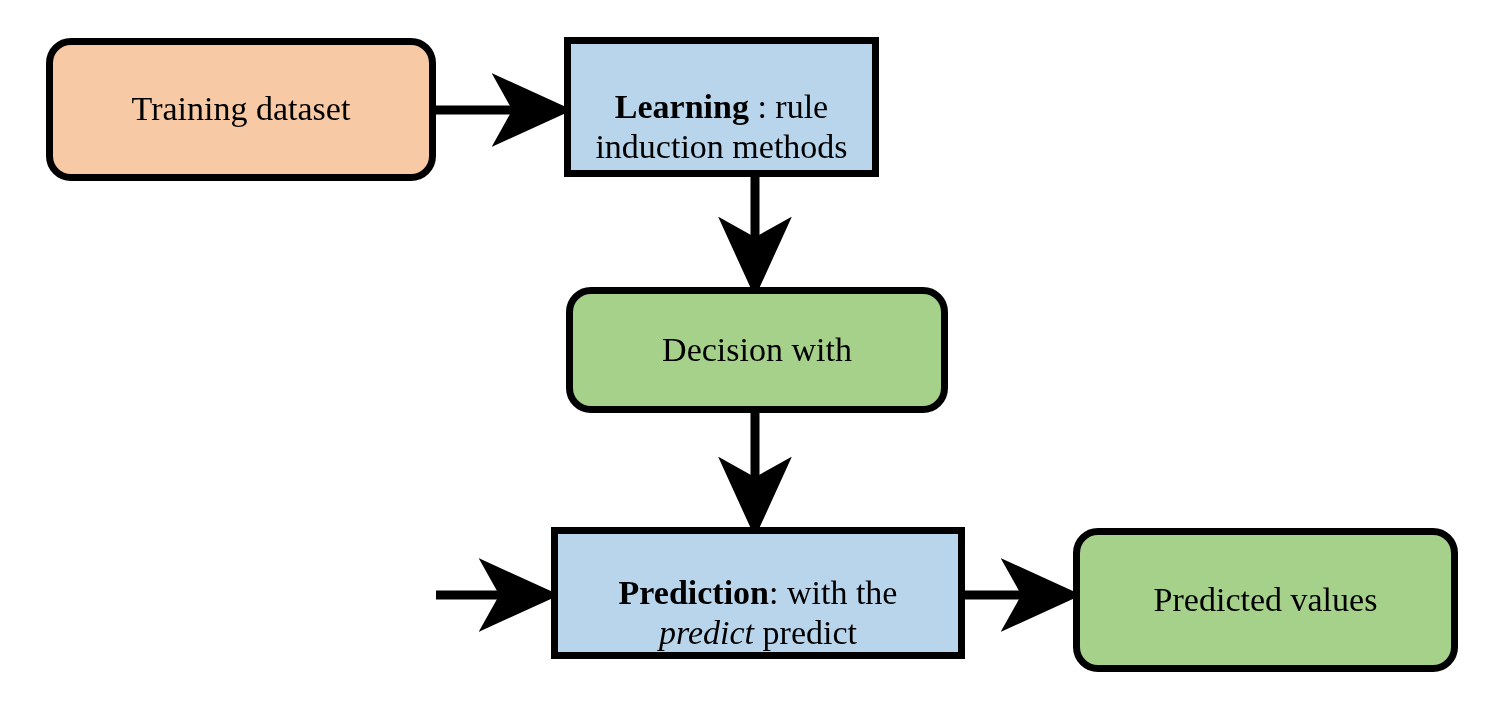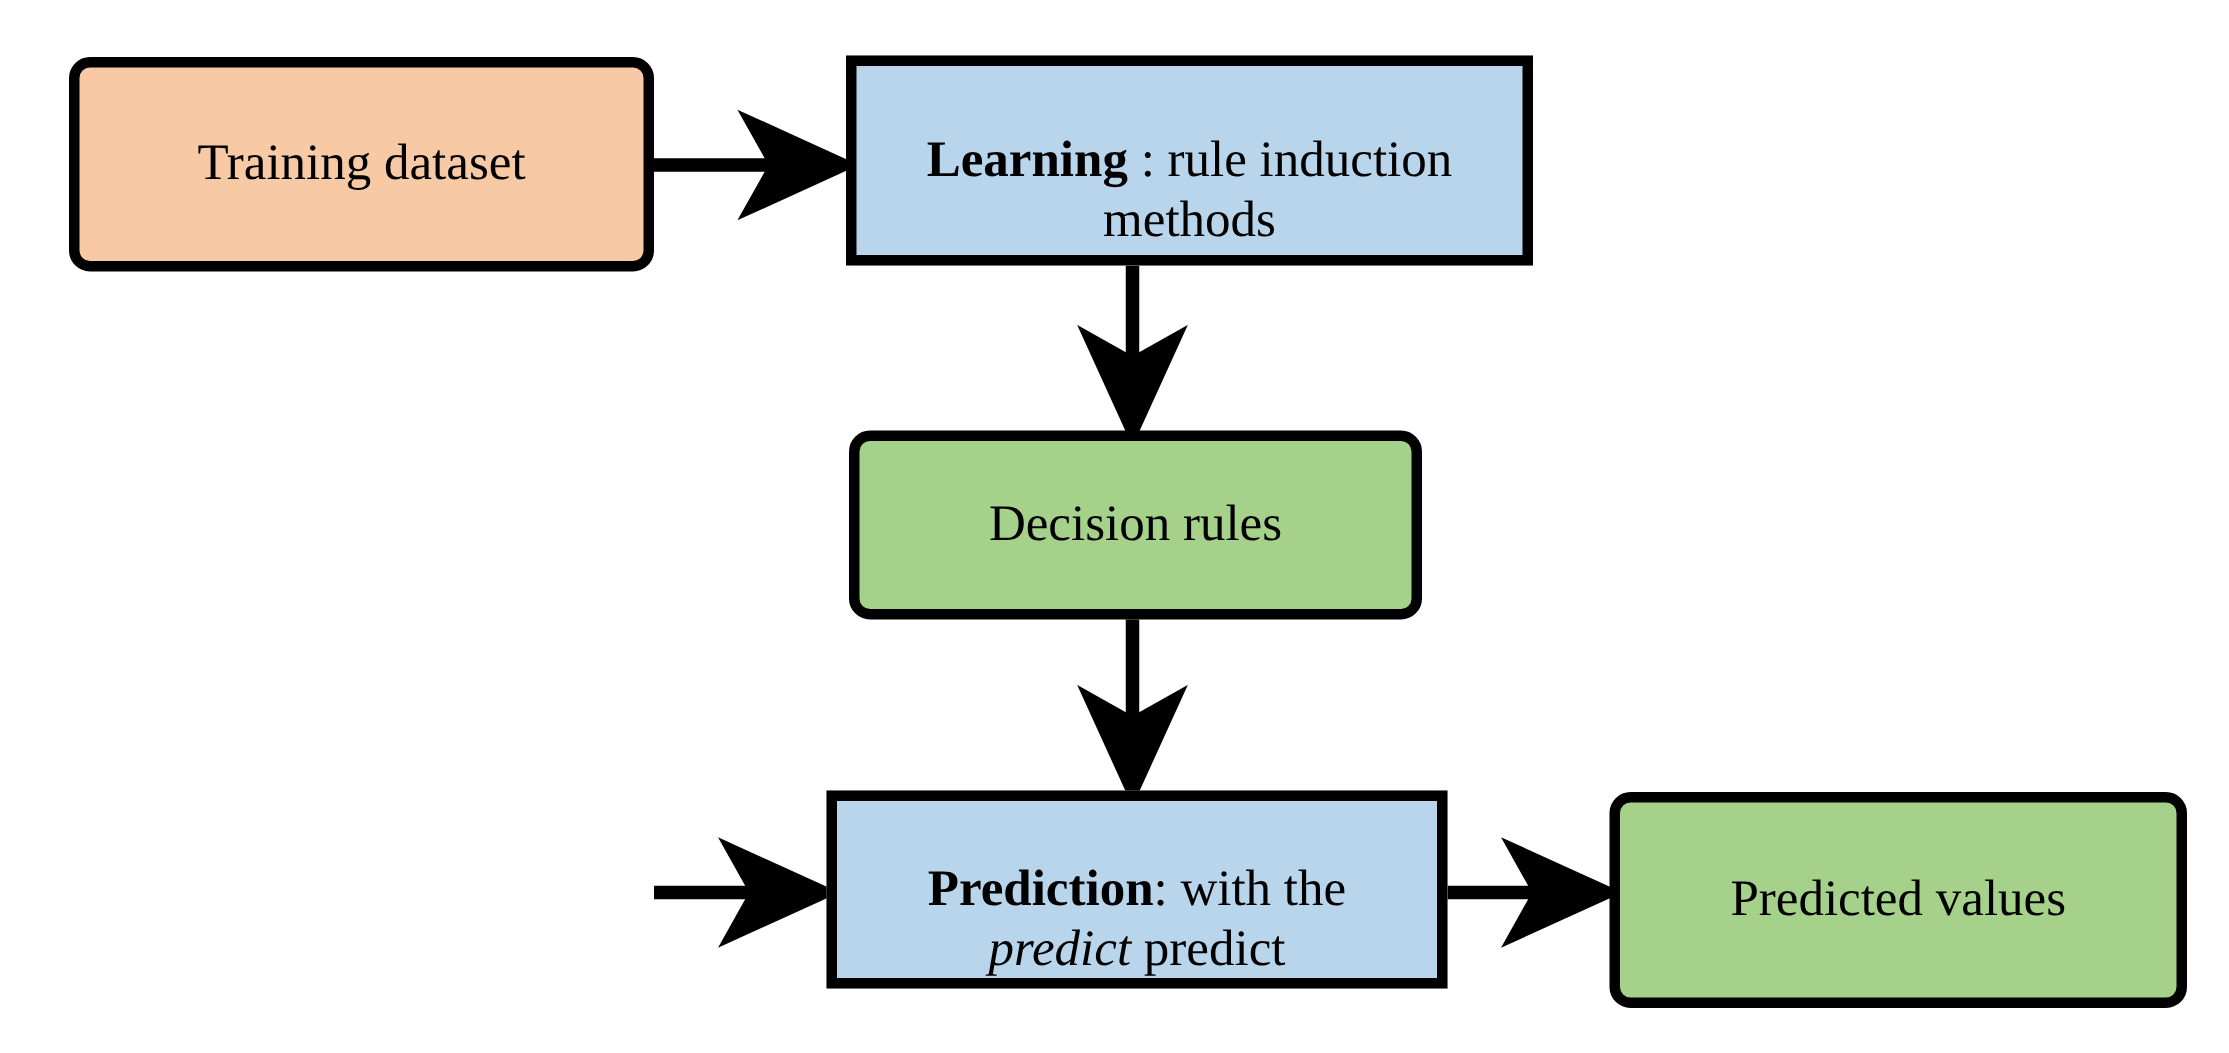--- a/index.html
+++ b/index.html
@@ -35,35 +35,35 @@
     border: 7px solid #000000;
     line-height: 1.20;
     z-index: 2;
   }
   .node-label {
     display: block;
     padding: 0 10px;
     white-space: pre-line;
   }
   .rounded {
-    border-radius: 14px;
+    border-radius: 25px;
   }
   .rect {
     border-radius: 0;
   }
   .bold { font-weight: bold; }
   .italic { font-style: italic; margin-top: 12px; }
 
   
   #node-training {
     left: 46px; top: 38px; width: 390px; height: 143px;
     font-size: 34px;
   }
   #node-learning {
-    left: 564px; top: 37px; width: 458px; height: 140px;
+    left: 564px; top: 37px; width: 315px; height: 140px;
     font-size: 34px;
   }
   #node-decision-rules {
     left: 566px; top: 287px; width: 382px; height: 126px;
     font-size: 34px;
   }
   #node-testing {
     left: 56px; top: 530px; width: 380px; height: 130px;
     font-size: 34px;
   }
@@ -103,21 +103,21 @@
     <span class="node-label">Training dataset</span>
   </div>
 
   <div class="node rect" id="node-learning" style="background:#b9d5ec;">
     <span class="node-label">
       <span class="bold">Learning</span><span> : rule induction methods</span>
     </span>
   </div>
 
   <div class="node rounded" id="node-decision-rules" style="background:#a6d18a;">
-    <span class="node-label">Decision rules</span>
+    <span class="node-label">Decision with</span>
   </div>
 
 
   <div class="node rect" id="node-prediction" style="background:#b9d5ec;">
     <span class="node-label">
       <span class="bold">Prediction</span><span>: with the </span><span class="italic">predict</span><span> predict</span>
     </span>
   </div>
 
   <div class="node rounded" id="node-predicted-values" style="background:#a6d18a;">

